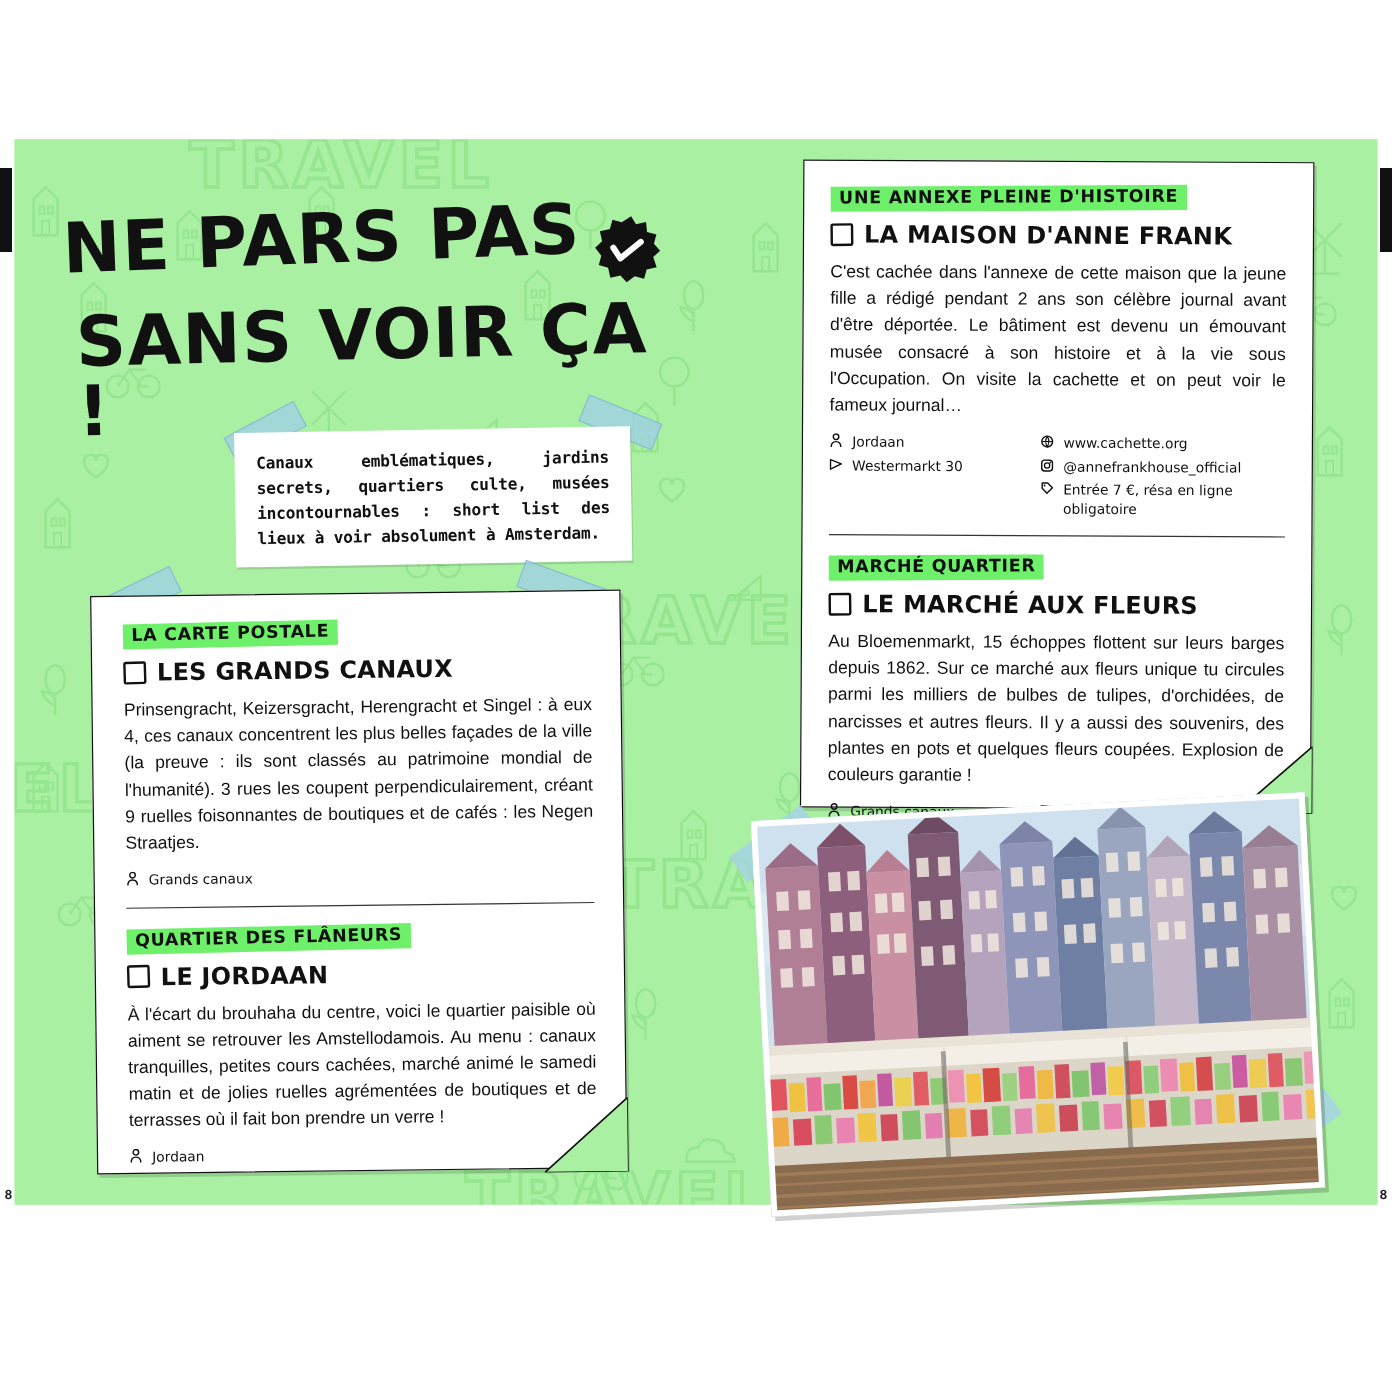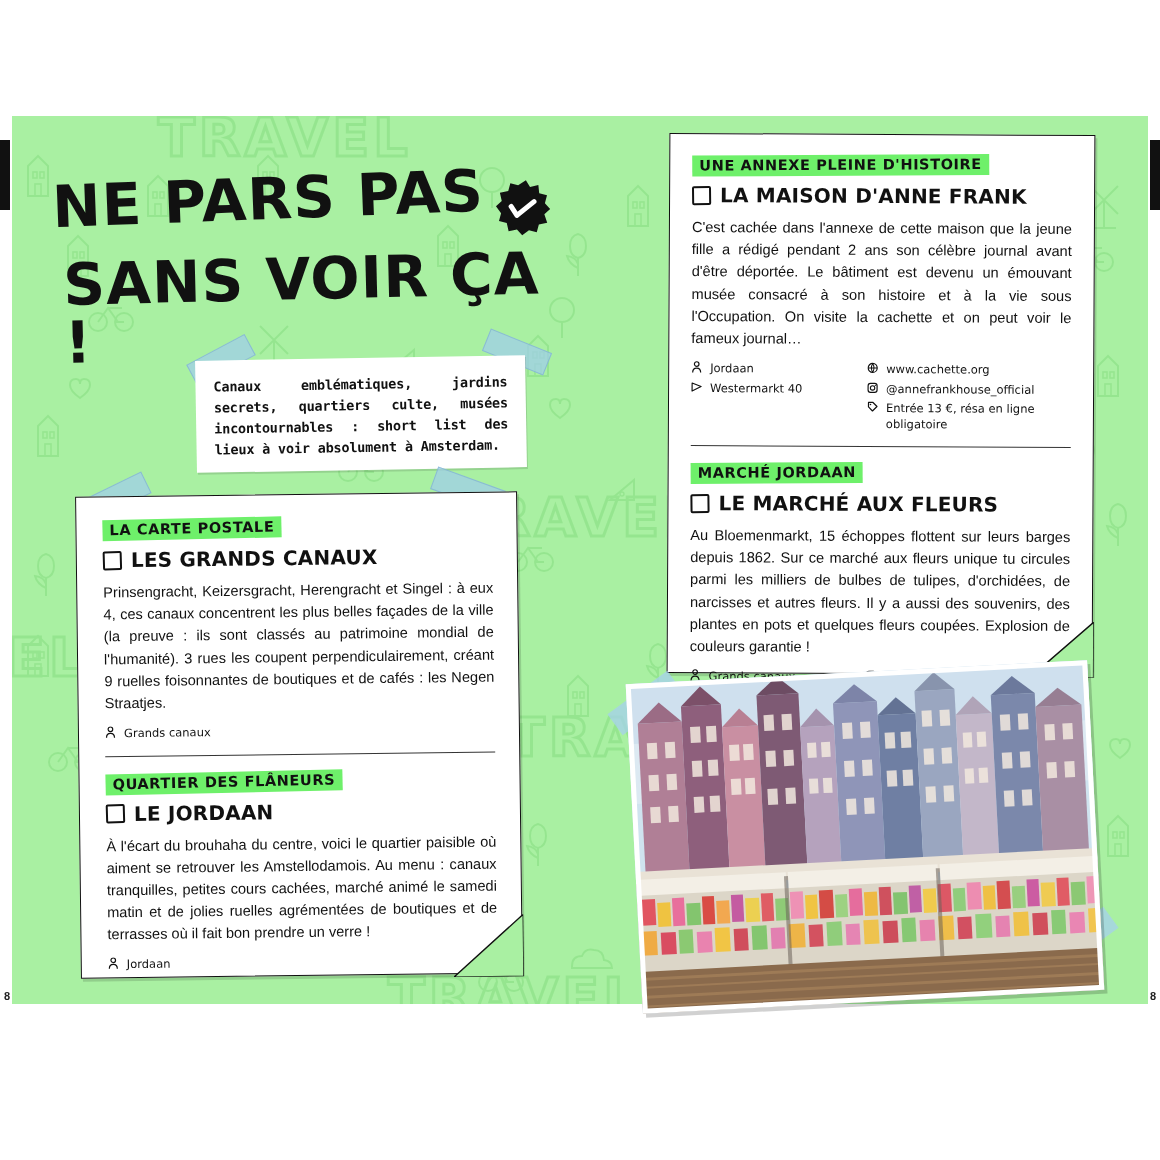--- a/index.html
+++ b/index.html
@@ -446,21 +446,21 @@
                   </svg>
               </span>
               <span>Jordaan</span>
             </div>
             <div class="meta-row">
               <span class="gi">
                 <svg width="11" height="12" viewBox="0 0 11 12">
                     <path d="M1 2 L10 5.5 L1 10 Z" fill="none" stroke="#111" stroke-width="1.2" stroke-linejoin="round"></path>
                   </svg>
               </span>
-              <span>Westermarkt 40</span>
+              <span>Westermarkt 30</span>
             </div>
           </div>
           <div class="meta-col" style="flex:1;">
             <div class="meta-row">
               <span class="gi">
                 <svg width="11" height="12" viewBox="0 0 11 12">
                     <circle cx="5.5" cy="6" r="4.5" fill="none" stroke="#111" stroke-width="1.2"></circle>
                     <path d="M1 6 h9 M5.5 1.5 q2.6 4.5 0 9 M5.5 1.5 q-2.6 4.5 0 9" fill="none" stroke="#111" stroke-width="1"></path>
                   </svg>
               </span>
@@ -476,29 +476,29 @@
               </span>
               <span>@annefrankhouse_official</span>
             </div>
             <div class="meta-row">
               <span class="gi">
                 <svg width="11" height="12" viewBox="0 0 11 12">
                     <path d="M6 1.5 L10 5.5 L5.5 10 L1.5 6 L1.5 1.5 Z" fill="none" stroke="#111" stroke-width="1.2" stroke-linejoin="round"></path>
                     <circle cx="3.5" cy="3.6" r=".8" fill="#111"></circle>
                   </svg>
               </span>
-              <span>Entrée 13 €, résa en ligne obligatoire</span>
+              <span>Entrée 7 €, résa en ligne obligatoire</span>
             </div>
           </div>
         </div>
         <div class="sep-line"></div>
       </div>
 
       <div style="margin-top:16px;">
-        <span class="sec-label">MARCHÉ JORDAAN</span>
+        <span class="sec-label">MARCHÉ QUARTIER</span>
         <div class="poi-title">
           <span class="chk"></span>
           <span>LE MARCHÉ AUX FLEURS</span>
         </div>
         <div class="body-text">Au Bloemenmarkt, 15 échoppes flottent sur leurs barges depuis 1862. Sur ce marché aux fleurs unique tu circules parmi les milliers de bulbes de tulipes, d'orchidées, de narcisses et autres fleurs. Il y a aussi des souvenirs, des plantes en pots et quelques fleurs coupées. Explosion de couleurs garantie !</div>
         <div class="meta">
           <div class="meta-col" style="width:150px;">
             <div class="meta-row">
               <span class="gi">
                 <svg width="11" height="12" viewBox="0 0 11 12">

